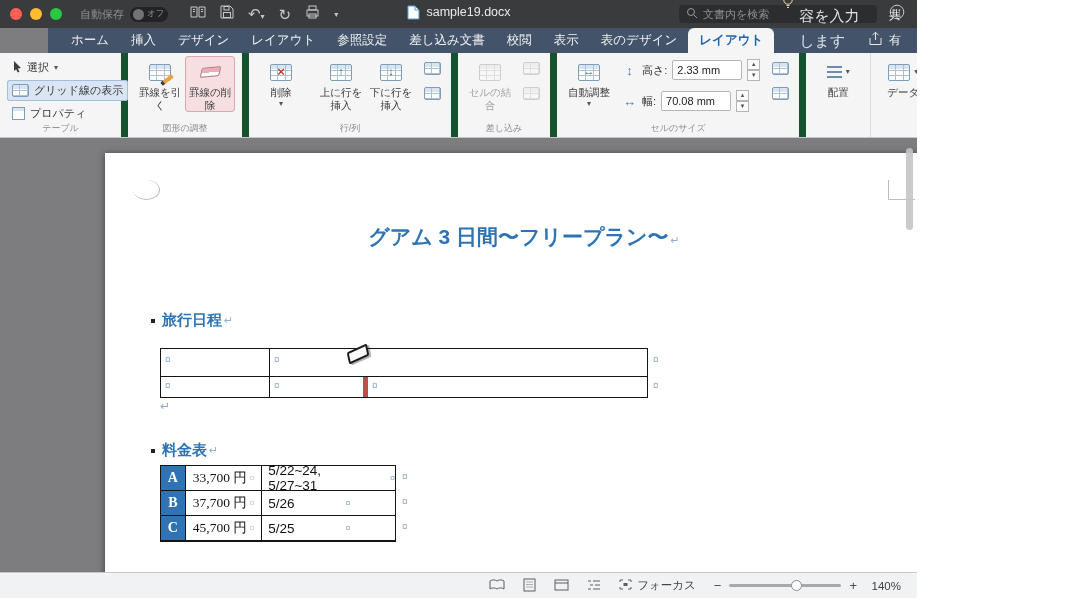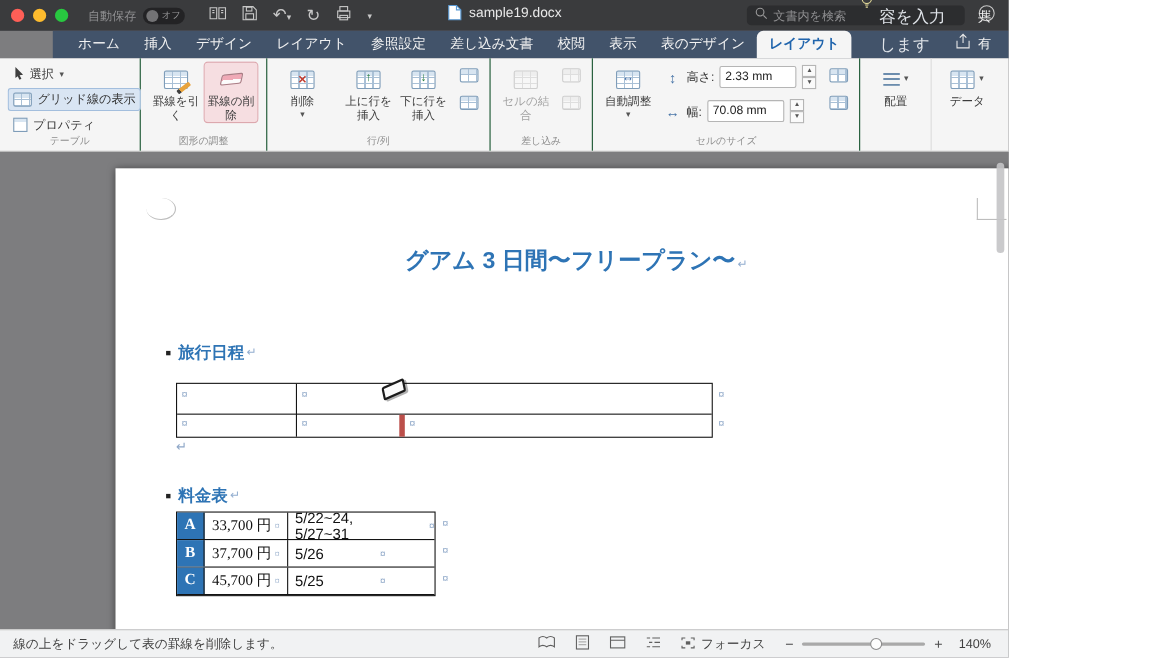--- a/index.html
+++ b/index.html
@@ -31,21 +31,21 @@
   .tabs { display:flex; margin-left:12px; }
   .tab { padding:0 11px; line-height:25px; font-size:12.5px; color:#f2f2f2; white-space:nowrap; }
   .tab.active { background:#f5f5f5; color:#2165ad; font-weight:bold; border-radius:6px 6px 0 0; }
   .tellme { display:flex; align-items:center; gap:5px; margin-left:8px; line-height:25px; }
   .tellme-txt { font-size:15px; color:#dfe3e8; }
   .share { margin-left:auto; display:flex; align-items:flex-end; gap:6px; padding-right:16px; line-height:25px; }
   .share-txt { font-size:12px; color:#f2f2f2; }
 
   
   .ribbon { position:absolute; top:53px; left:0; right:0; height:85px; background:#f5f5f5; border-bottom:1px solid #c6c6c6; display:flex; }
-  .rgroup { position:relative; border-right:1px solid #14532d; padding:3px 7px 14px; display:flex; align-items:flex-start; }
+  .rgroup { position:relative; border-right:7px solid #14532d; padding:3px 7px 14px; display:flex; align-items:flex-start; }
   .glabel { position:absolute; bottom:2px; left:0; right:0; text-align:center; font-size:9px; color:#8d8d8d; white-space:nowrap; }
   .stack { display:flex; flex-direction:column; }
   .smbtn { display:flex; align-items:center; gap:5px; height:21px; padding:0 5px; margin:1px 0; border-radius:3px; font-size:11px; color:#333; white-space:nowrap; }
   .sel-blue { background:#d9e5f3; box-shadow:inset 0 0 0 1px #a3bedd; }
   .sel-red  { background:#f6dee1; box-shadow:inset 0 0 0 1px #dca8ae; }
   .bigbtn { display:flex; flex-direction:column; align-items:center; width:50px; padding:4px 1px 0; border-radius:4px; font-size:10.5px; color:#3b3b3b; text-align:center; line-height:1.25; }
   .bigbtn .ic { height:24px; display:flex; align-items:center; justify-content:center; margin-bottom:2px; position:relative; }
   .bigbtn.dis, .smicon.dis { opacity:.45; }
   .caret { font-size:8px; color:#555; }
   .tico { position:relative; display:inline-block; width:22px; height:17px; border:1px solid #7f9db9; border-radius:2px;
@@ -443,21 +443,20 @@
         </div>
         <span class="cm" style="left:241px;top:5px;">¤</span>
         <span class="cm" style="left:241px;top:30px;">¤</span>
         <span class="cm" style="left:241px;top:55px;">¤</span>
       </div>
     </div>
     <div class="vthumb"></div>
   </div>
 
   <div class="statusbar">
-    <span class="sb-hint">線の上をドラッグして表の罫線を削除します。</span>
     <div class="sb-right">
       <div class="sb-views">
         <span><svg width="16" height="12" viewBox="0 0 16 12">
               <path d="M1 2c2-1.5 5-1.5 7 0 2-1.5 5-1.5 7 0v8c-2-1.5-5-1.5-7 0-2-1.5-5-1.5-7 0z" fill="none" stroke="#5f5f5f"></path>
             </svg></span>
         <span><svg width="13" height="14" viewBox="0 0 13 14">
               <rect x="1" y="1" width="11" height="12" fill="none" stroke="#5f5f5f"></rect>
               <path d="M3 4h7M3 6.5h7M3 9h7" stroke="#b0b0b0"></path>
             </svg></span>
         <span><svg width="15" height="12" viewBox="0 0 15 12">

